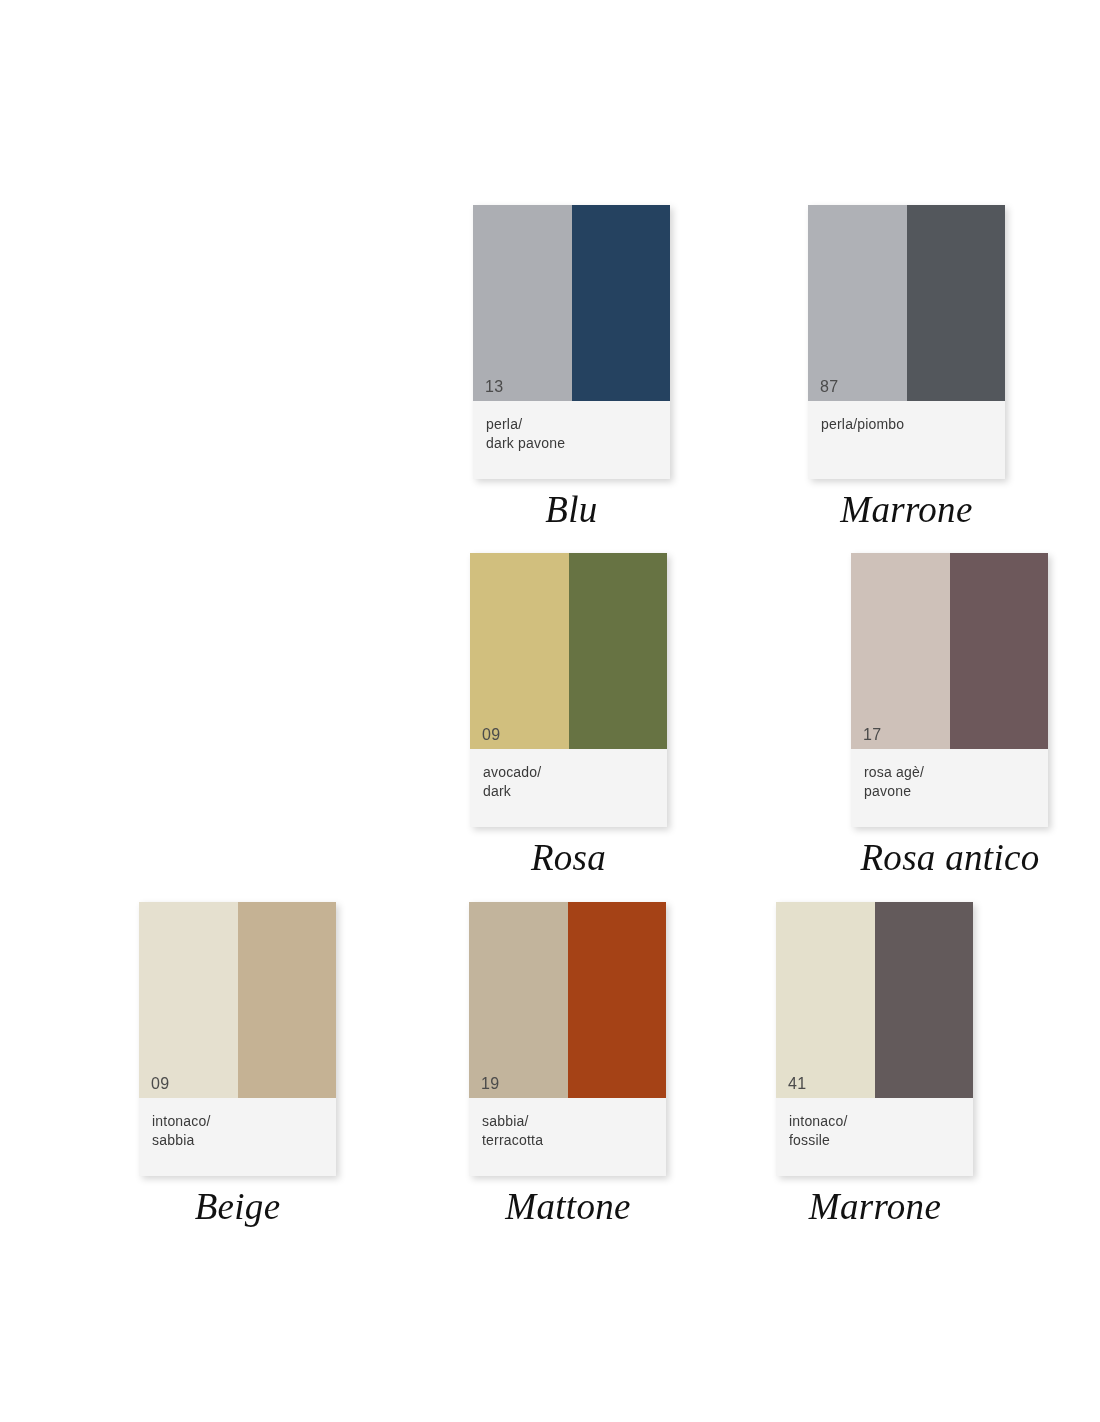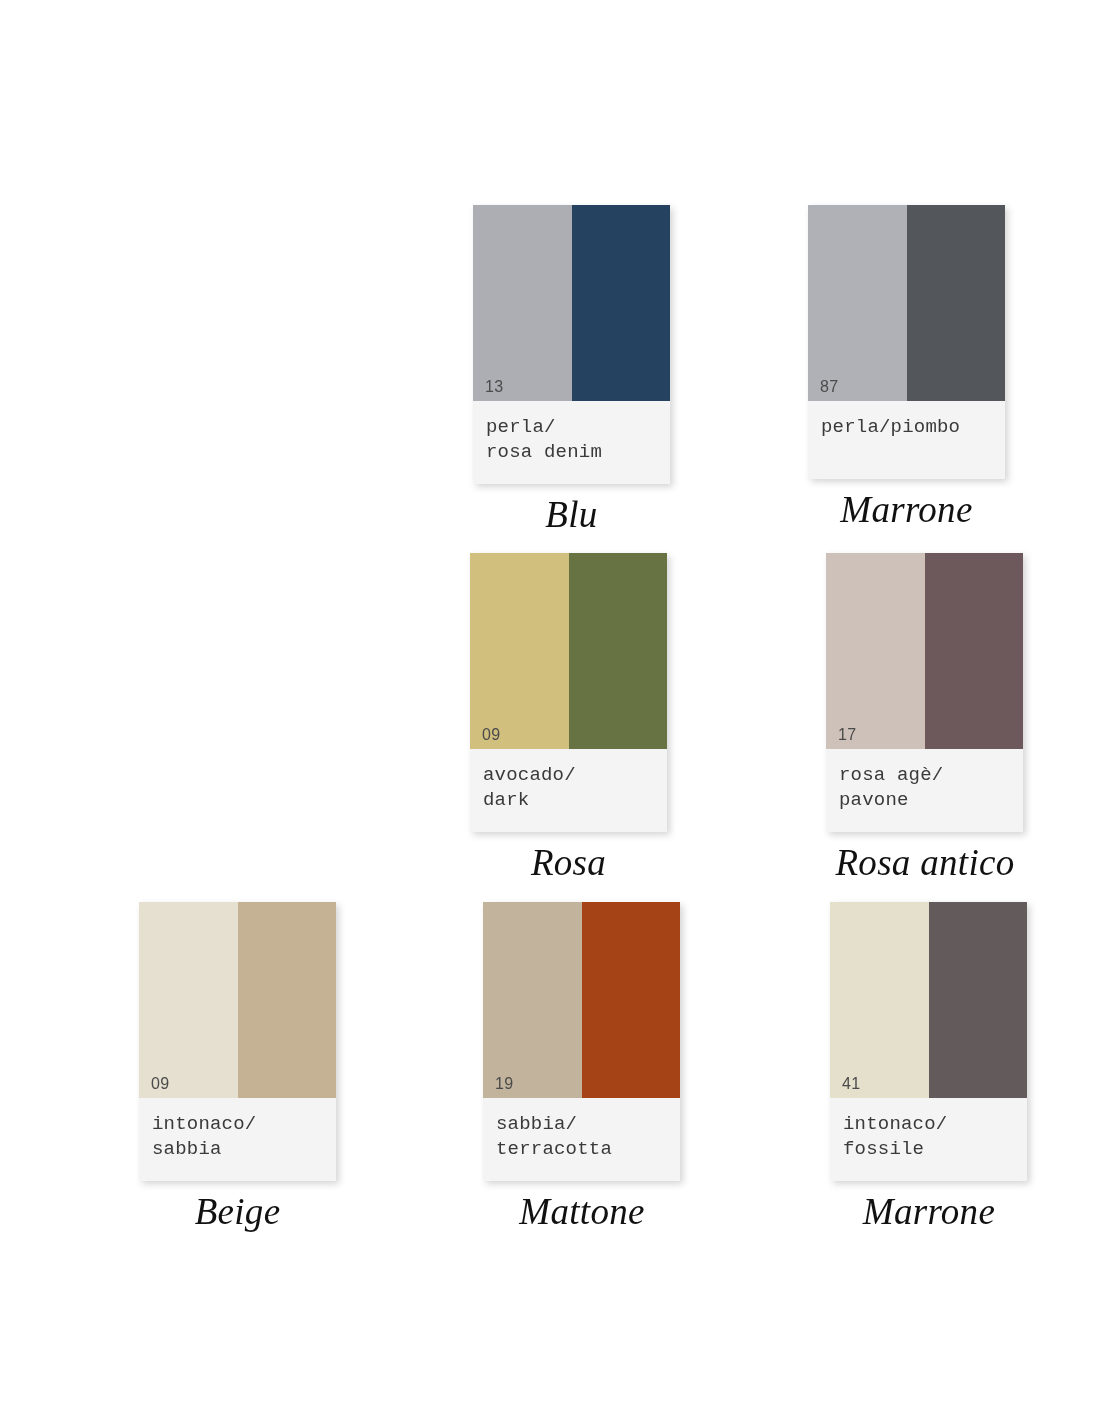--- a/index.html
+++ b/index.html
@@ -57,68 +57,67 @@
     line-height: 1;
   }
 
   .swatch-caption {
     background: #f4f4f4;
     padding: 14px 13px 18px 13px;
     min-height: 78px;
   }
 
   .caption-line {
-    font-size: 19px;
+    font-size: 14px;
     line-height: 1.33;
     color: #3a3a3a;
     letter-spacing: 0.2px;
     white-space: pre;
-    font-family: Liberation Mono, monospace;
   }
   .caption-line:empty { display: none; }
 
   .category-label {
     margin-top: 12px;
     font-family: "Liberation Serif", serif;
     font-size: 37px;
     line-height: 1.05;
     color: #111111;
     text-align: center;
     width: 197px;
     letter-spacing: 0.3px;
     font-style: italic;
   }
 
   
   #group-blu          { left: 473px; top: 205px; }
   #group-grigio       { left: 808px; top: 205px; }
   #group-verde        { left: 470px; top: 553px; }
-  #group-rosa-antico  { left: 826px; top: 553px; }
+  #group-rosa-antico  { left: 851px; top: 553px; }
   #group-beige        { left: 139px; top: 902px; }
-  #group-mattone      { left: 483px; top: 902px; }
-  #group-marrone      { left: 830px; top: 902px; }
+  #group-mattone      { left: 469px; top: 902px; }
+  #group-marrone      { left: 776px; top: 902px; }
 
   
   .category-label.wide { width: 260px; margin-left: -31px; }
 </style>
 </head>
 <body>
 
 <div id="palette-board">
 
   <div class="palette-group" id="group-blu">
     <div class="swatch-card">
       <div class="swatch-colors">
         <div class="swatch-half left" style="background-color: rgb(172, 174, 179);"></div>
         <div class="swatch-half right" style="background-color: rgb(37, 66, 96);"></div>
         <span class="swatch-code">13</span>
       </div>
       <div class="swatch-caption">
         <div class="caption-line">perla/</div>
-        <div class="caption-line">rosa denim</div>
+        <div class="caption-line">dark pavone</div>
       </div>
     </div>
     <div class="category-label">Blu</div>
   </div>
 
   <div class="palette-group" id="group-grigio">
     <div class="swatch-card">
       <div class="swatch-colors">
         <div class="swatch-half left" style="background-color: rgb(175, 177, 182);"></div>
         <div class="swatch-half right" style="background-color: rgb(83, 87, 92);"></div>

